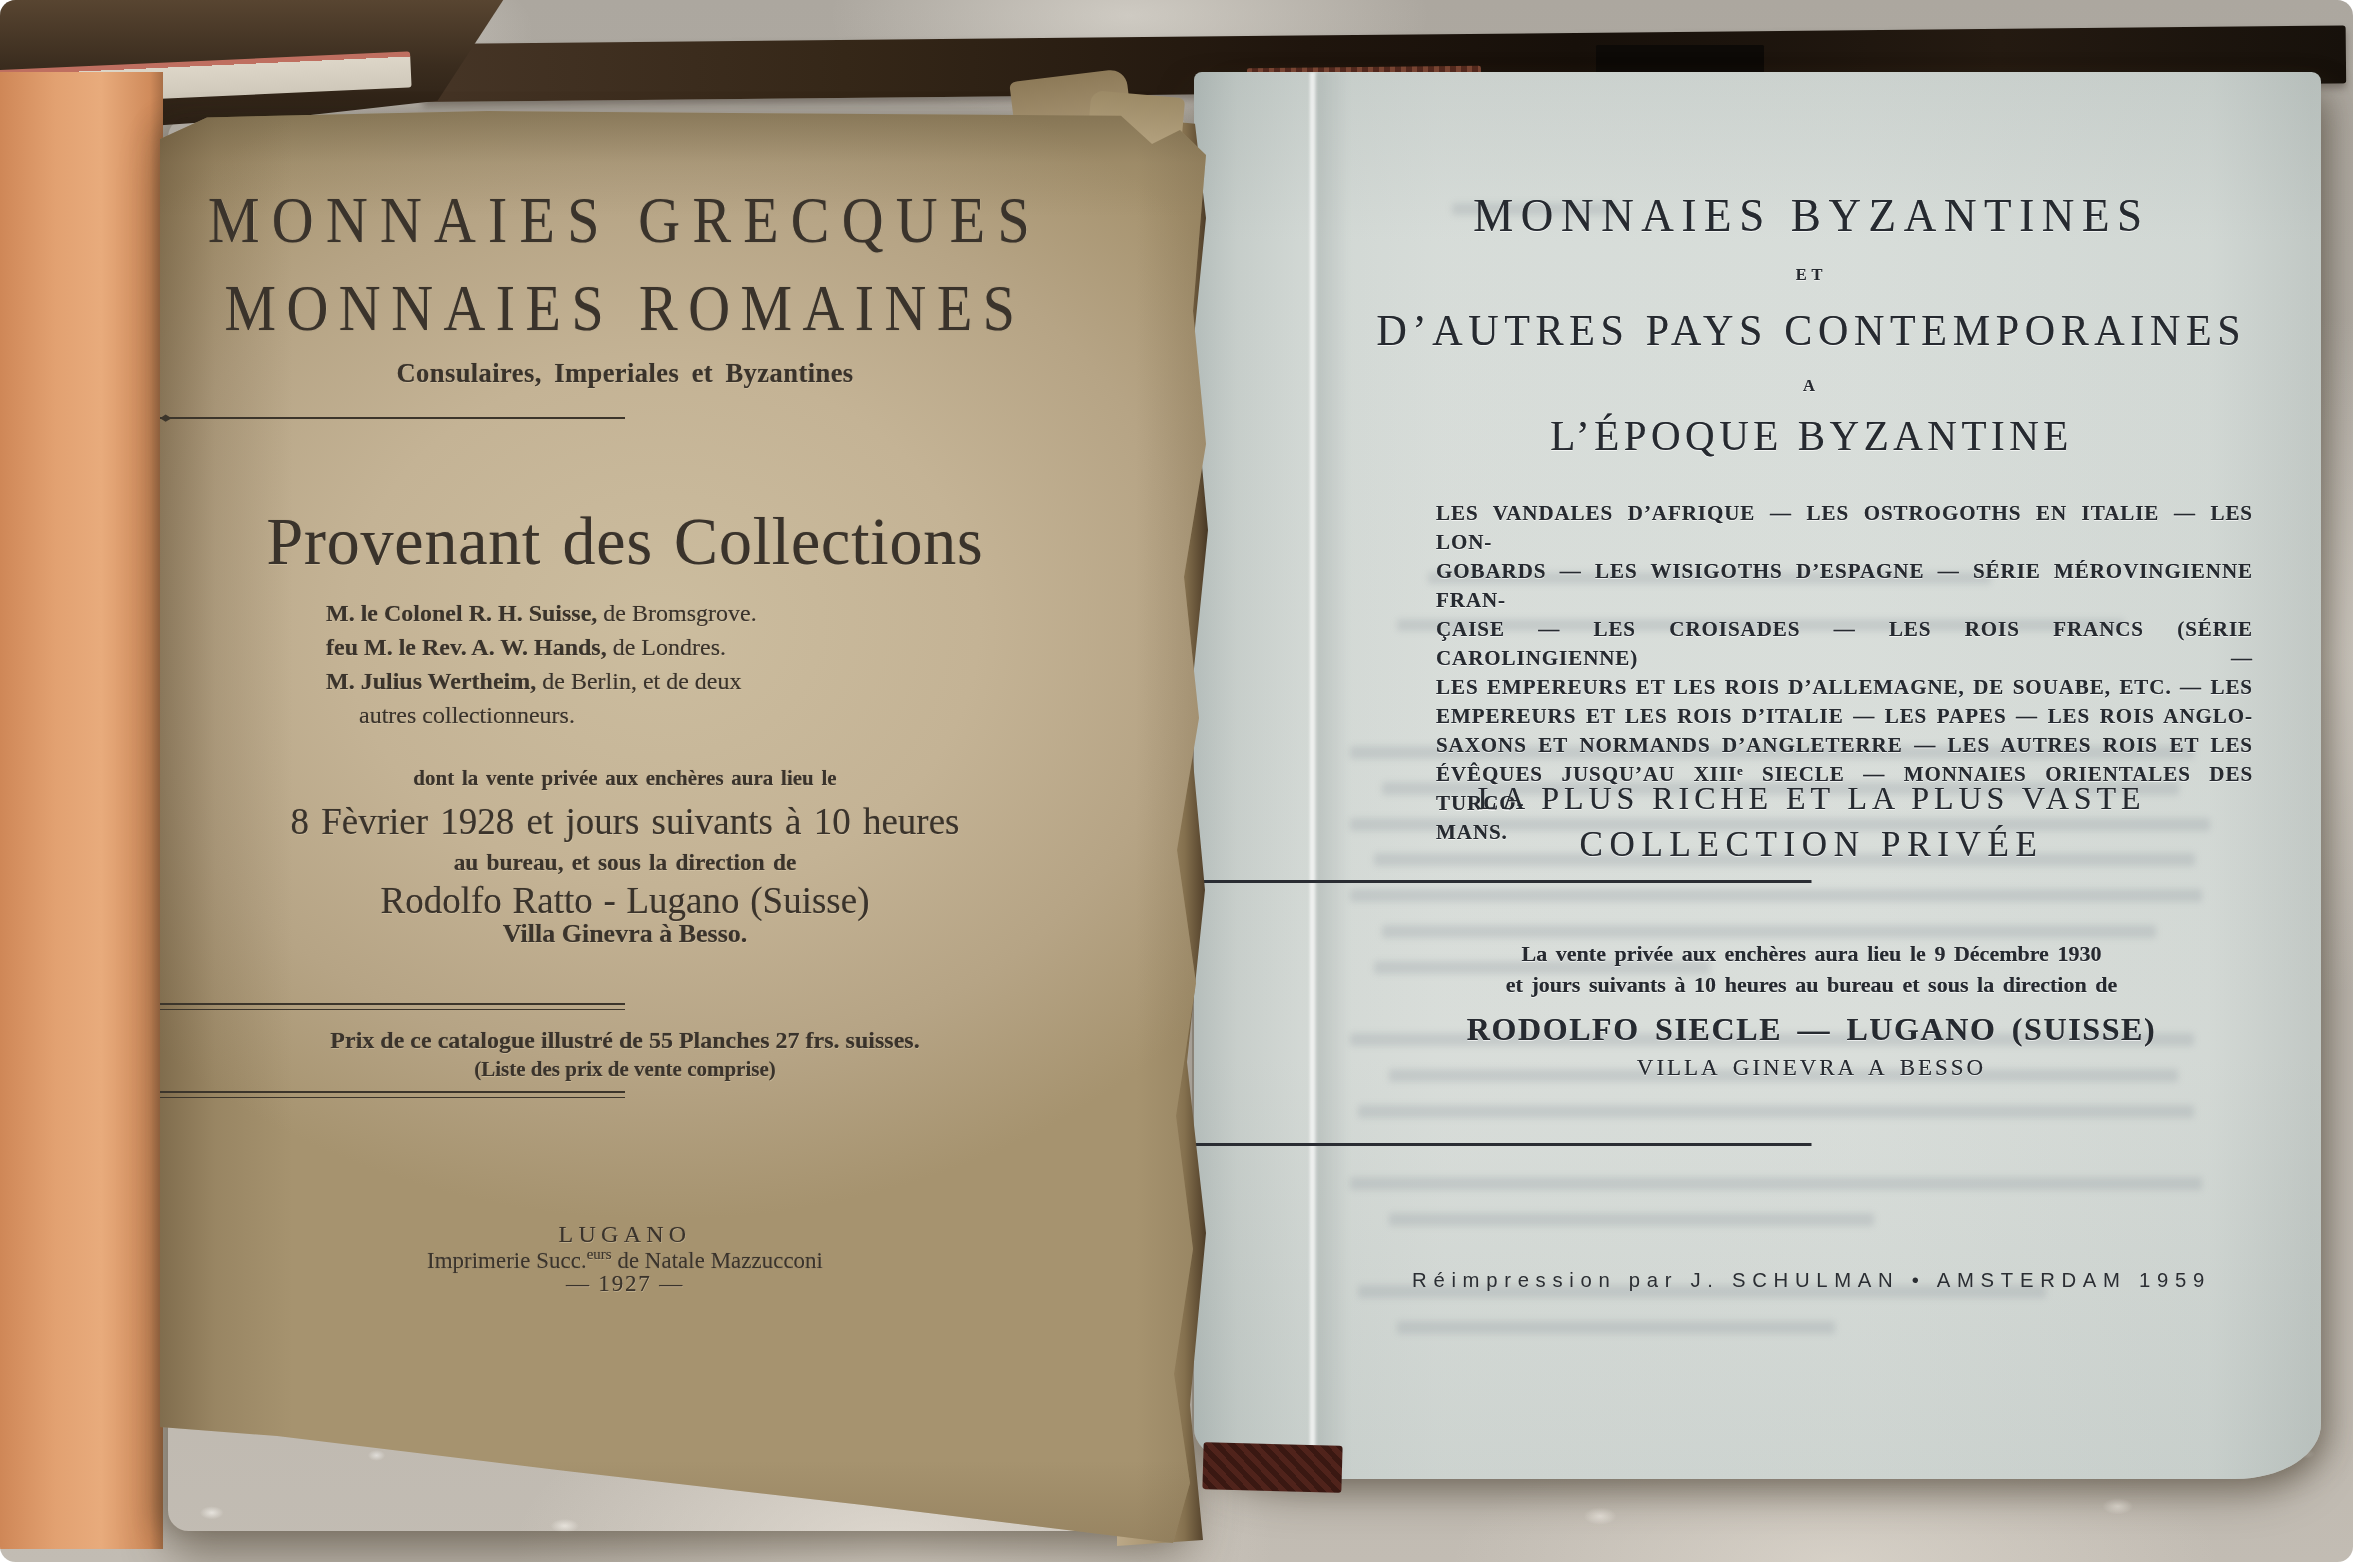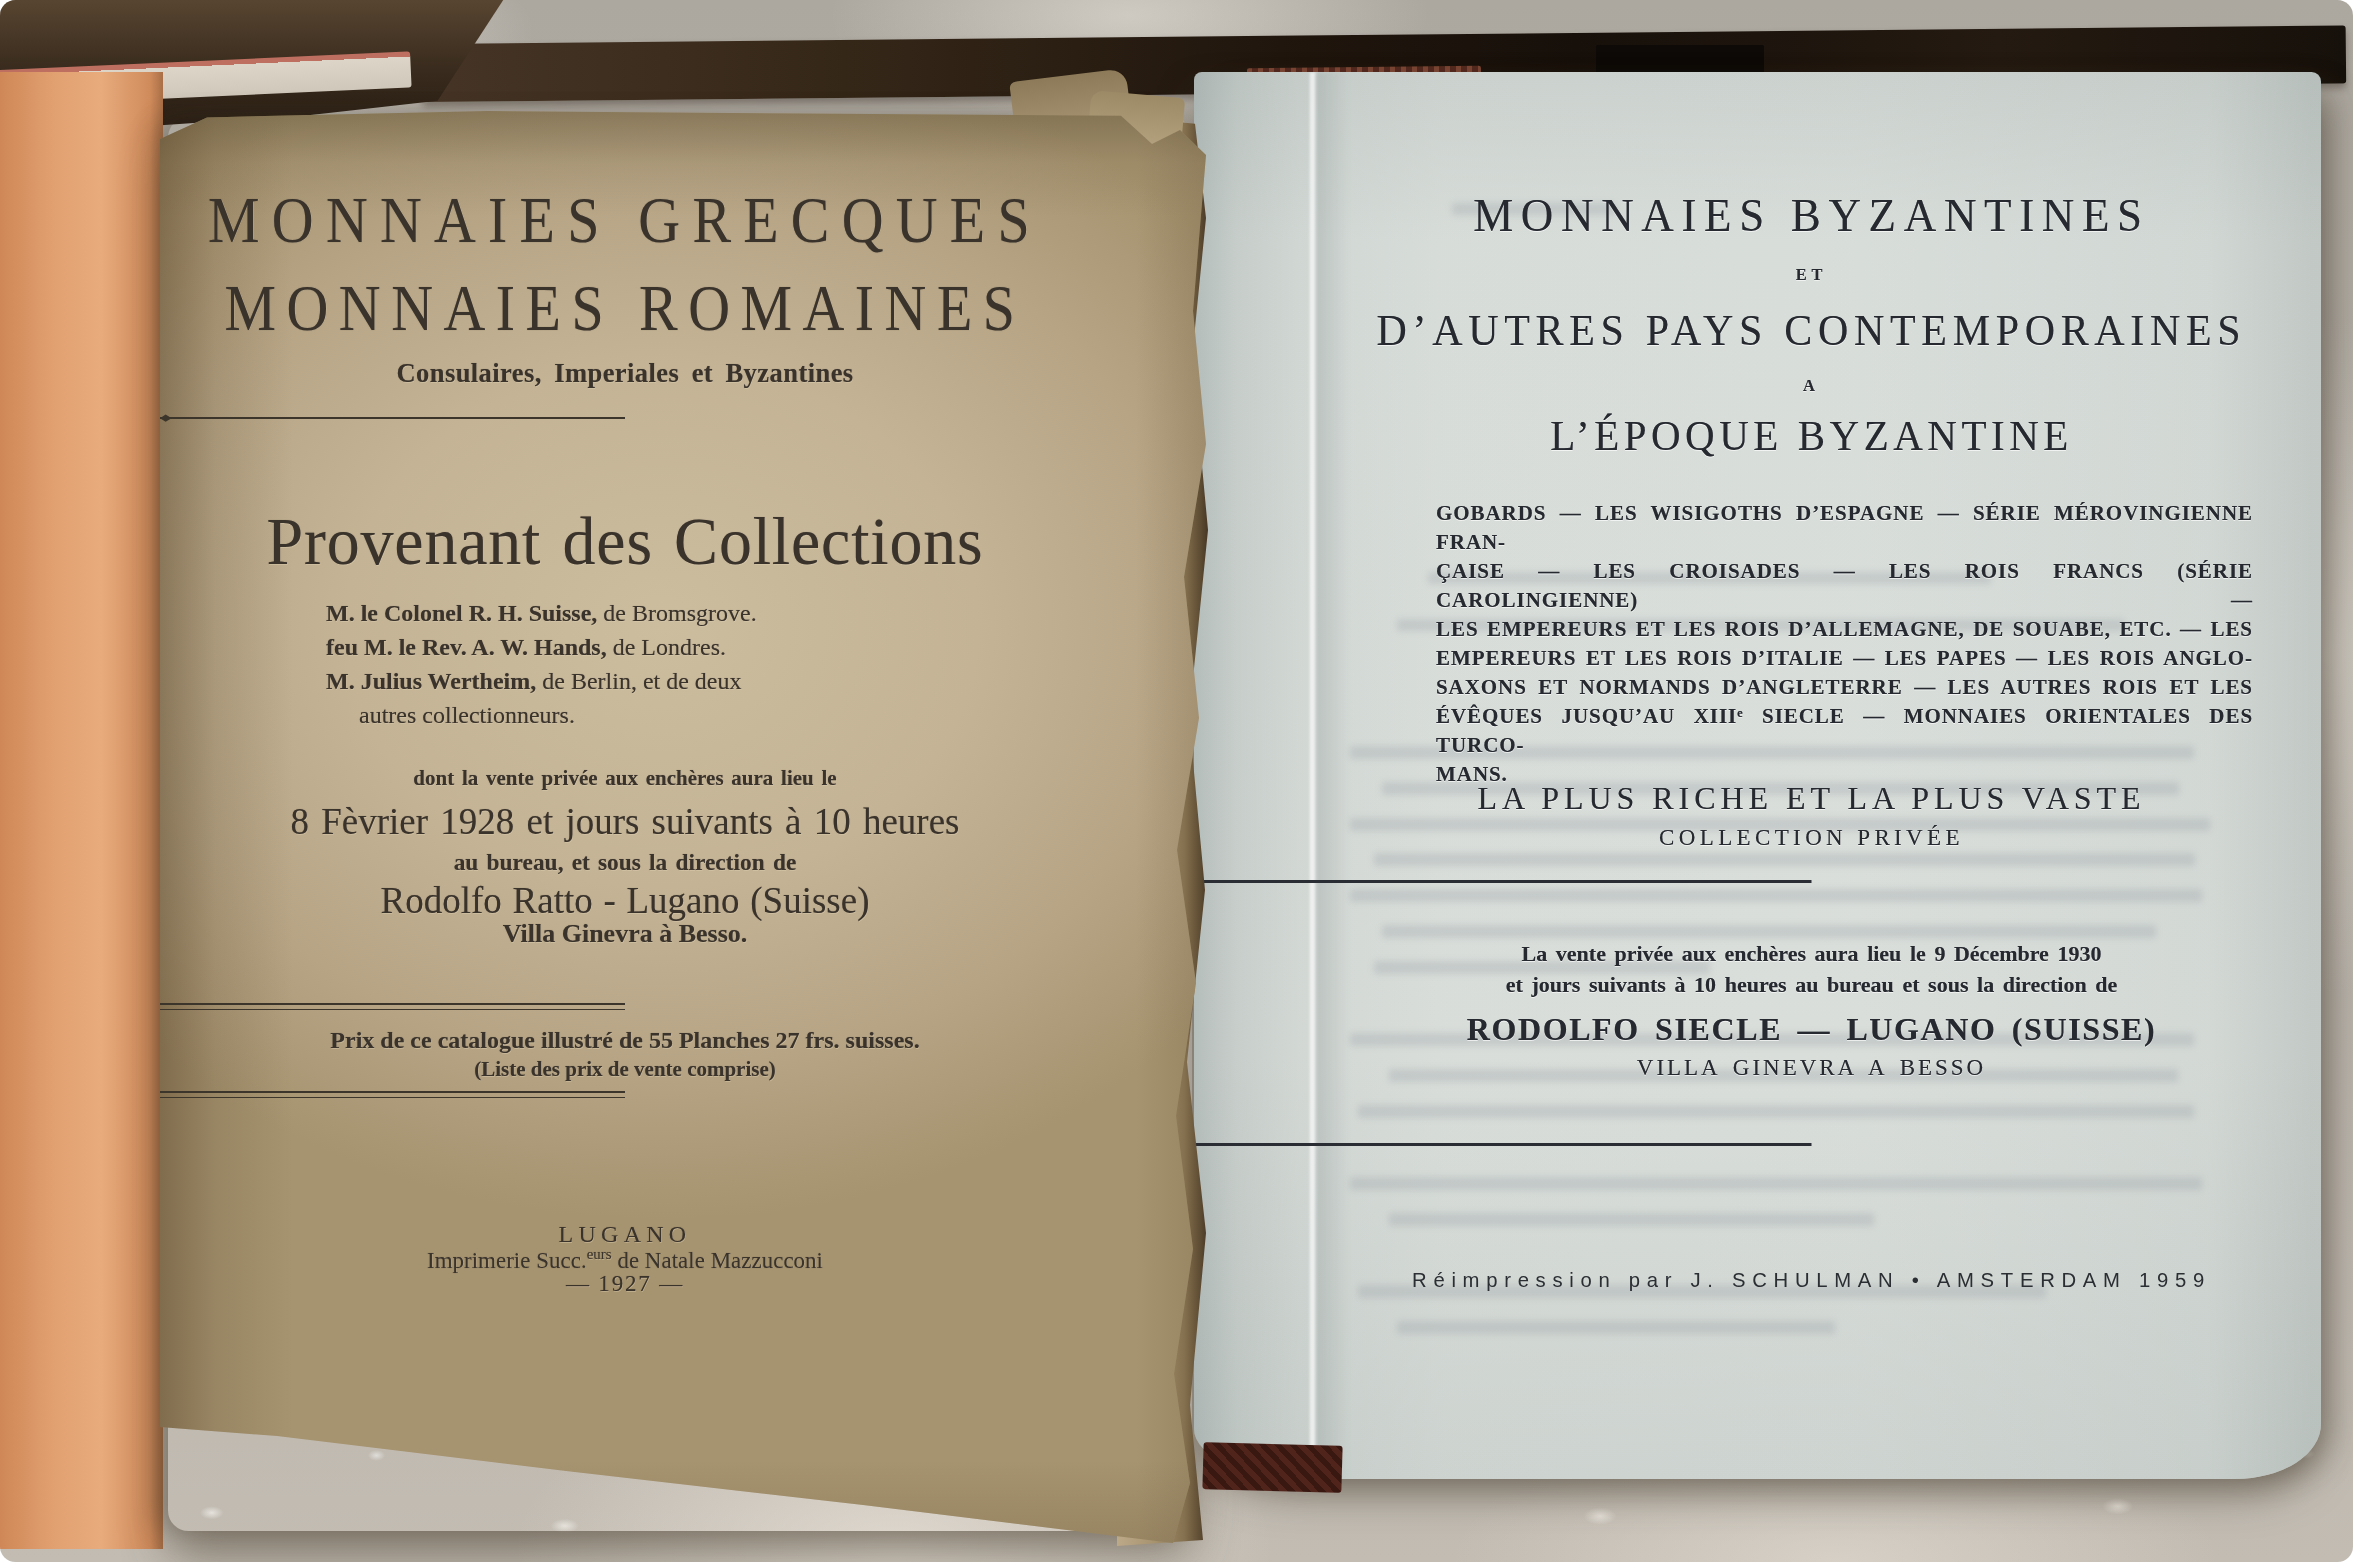--- a/index.html
+++ b/index.html
@@ -114,21 +114,21 @@
   .rp-ink{text-shadow:0 0.9px 0 rgba(255,255,255,.65), 0 0 0.4px rgba(38,42,48,.7);}
   .rp-t1{top:117px;font-size:45px;letter-spacing:.17em;transform:scaleY(1.05);}
   .rp-et{top:193px;font-size:16.4px;letter-spacing:.3em;font-weight:700;}
   .rp-t2{top:234px;font-size:42px;letter-spacing:.135em;transform:scaleY(1.05);}
   .rp-a{top:304px;font-size:16.4px;letter-spacing:.3em;font-weight:700;}
   .rp-t3{top:339px;font-size:41px;letter-spacing:.11em;transform:scaleY(1.05);}
   .rp-par{top:427px;left:117px !important;width:817px !important;font-size:21px;font-weight:700;line-height:29px;letter-spacing:.045em;word-spacing:.08em;}
   .rp-par span{display:block;text-align:justify;text-align-last:justify;}
   .rp-par span.last{text-align:left;text-align-last:left;}
   .rp-c1{top:708px;font-size:32px;letter-spacing:.155em;}
-  .rp-c2{top:753px;font-size:23px;letter-spacing:.19em;}
+  .rp-c2{top:753px;font-size:35px;letter-spacing:.19em;}
   .rp-rule{position:absolute;left:50%;transform:translateX(-50%);height:2.7px;background:#2a2d33;}
   .rr1{top:808px;width:117px;} .rr2{top:1071px;width:75px;}
   .rp-s1{top:869px;font-size:22px;font-weight:700;word-spacing:.14em;}
   .rp-s2{top:900px;font-size:22px;font-weight:700;word-spacing:.14em;}
   .rp-dir{top:939px;font-size:32px;font-weight:700;letter-spacing:.05em;word-spacing:.18em;}
   .rp-villa{top:983px;font-size:23px;letter-spacing:.13em;word-spacing:.2em;}
   .rp-reprint{top:1197px;font-family:"Liberation Sans",sans-serif;font-size:20.3px;letter-spacing:.33em;color:#2b2e33;}
 </style>
 </head>
 <body>
@@ -169,20 +169,21 @@
     <div class="gutter-crease-shade"></div>
 
     <div class="rp-text">
       <div class="rp-t1 rp-ink">MONNAIES BYZANTINES</div>
       <div class="rp-et rp-ink">ET</div>
       <div class="rp-t2 rp-ink">D’AUTRES PAYS CONTEMPORAINES</div>
       <div class="rp-a rp-ink">A</div>
       <div class="rp-t3 rp-ink">L’ÉPOQUE BYZANTINE</div>
 
       <div class="rp-par rp-ink">
+        <span>LES VANDALES D’AFRIQUE — LES OSTROGOTHS EN ITALIE — LES LON-</span>
         <span>GOBARDS — LES WISIGOTHS D’ESPAGNE — SÉRIE MÉROVINGIENNE FRAN-</span>
         <span>ÇAISE — LES CROISADES — LES ROIS FRANCS (SÉRIE CAROLINGIENNE) —</span>
         <span>LES EMPEREURS ET LES ROIS D’ALLEMAGNE, DE SOUABE, ETC. — LES</span>
         <span>EMPEREURS ET LES ROIS D’ITALIE — LES PAPES — LES ROIS ANGLO-</span>
         <span>SAXONS ET NORMANDS D’ANGLETERRE — LES AUTRES ROIS ET LES</span>
         <span>ÉVÊQUES JUSQU’AU XIIIᵉ SIECLE — MONNAIES ORIENTALES DES TURCO-</span>
         <span class="last">MANS.</span>
       </div>
 
       <div class="rp-c1 rp-ink">LA PLUS RICHE ET LA PLUS VASTE</div>

